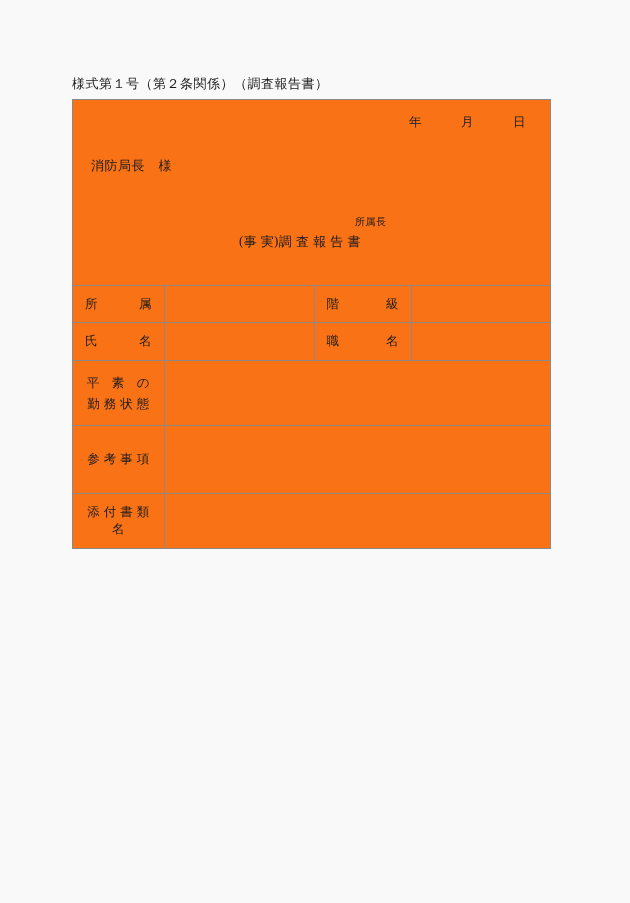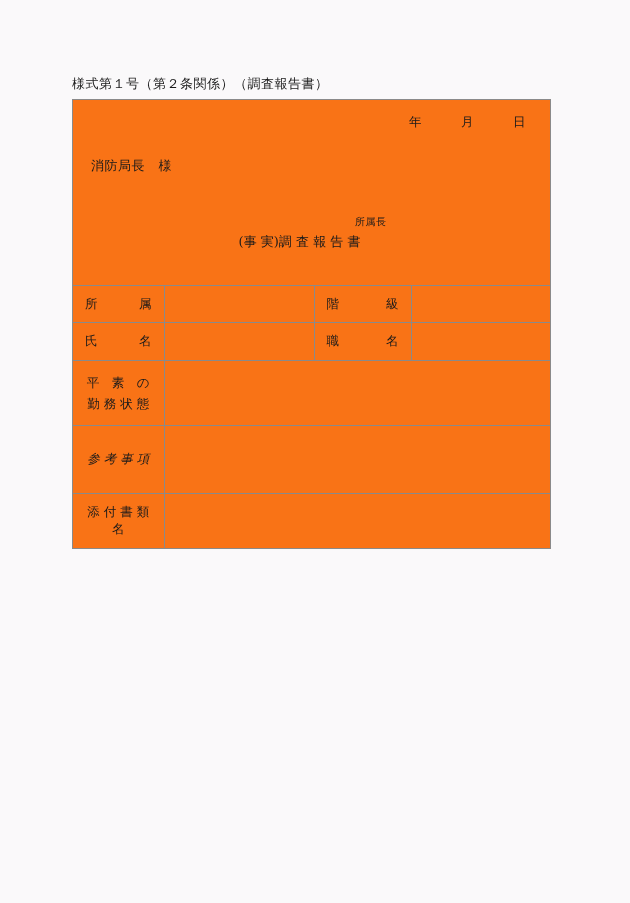--- a/index.html
+++ b/index.html
@@ -144,21 +144,21 @@
     vertical-align: middle;
     box-sizing: border-box;
     padding: 0 10px;
   }
   .bottom-table td.blabel {
     width: 91px;
     border-right: 1px solid #8a8a8a;
     text-align: center;
   }
   .r-work  td { height: 65px; }
-  .r-notes td { height: 68px; font-style: italic; }
+  .r-notes td { height: 68px; }
   .r-attach td { height: 55px; }
 
   .two-line { line-height: 21px; }
 </style>
 </head>
 <body>
 
 <div class="form-caption">様式第１号（第２条関係）（調査報告書）</div>
 
 <div class="form-box">

